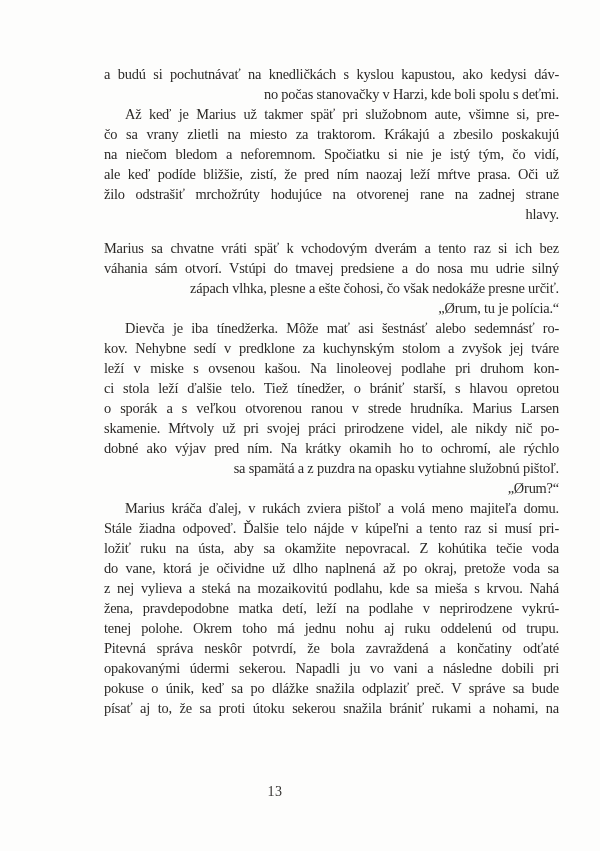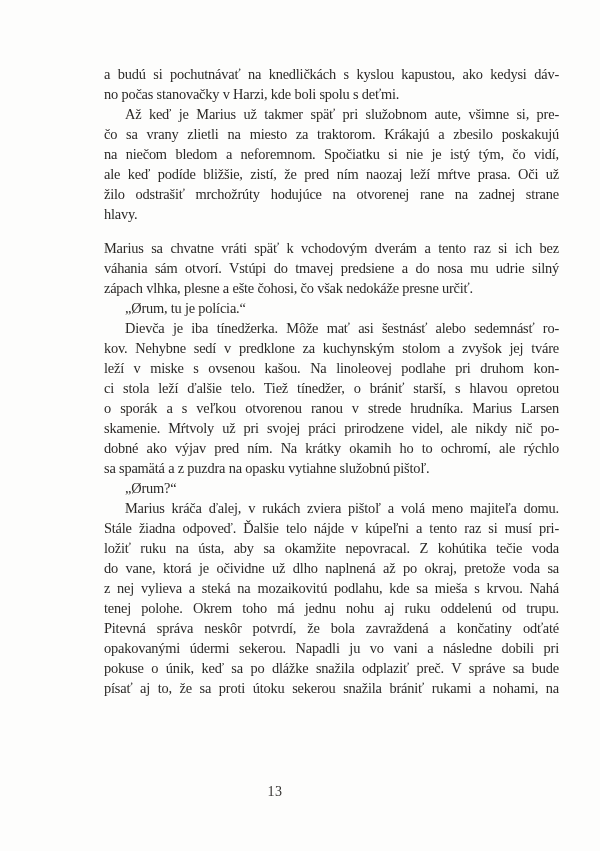--- a/index.html
+++ b/index.html
@@ -31,21 +31,21 @@
     letter-spacing: -0.2px;
   }
   .para { margin: 0; padding: 0; }
   .para.section-break { margin-top: 14px; }
   .line { height: 20px; }
   .line.just {
     text-align: justify;
     text-align-last: justify;
     -moz-text-align-last: justify;
   }
-  .line.left { text-align: left; }
+  .line.left { text-align: right; }
   .line.indent { text-indent: 21px; }
   .page-number {
     position: absolute;
     left: 0;
     top: 784px;
     width: 488px;
     text-align: center;
     font-size: 14px;
     letter-spacing: 0.5px;
     color: #33312f;
@@ -88,20 +88,21 @@
       </div>
       <div class="para">
         <div class="line left indent">„Ørum?“</div>
       </div>
       <div class="para">
         <div class="line just indent">Marius kráča ďalej, v rukách zviera pištoľ a volá meno majiteľa domu.</div>
         <div class="line just">Stále žiadna odpoveď. Ďalšie telo nájde v kúpeľni a tento raz si musí pri-</div>
         <div class="line just">ložiť ruku na ústa, aby sa okamžite nepovracal. Z kohútika tečie voda</div>
         <div class="line just">do vane, ktorá je očividne už dlho naplnená až po okraj, pretože voda sa</div>
         <div class="line just">z nej vylieva a steká na mozaikovitú podlahu, kde sa mieša s krvou. Nahá</div>
+        <div class="line just">žena, pravdepodobne matka detí, leží na podlahe v neprirodzene vykrú-</div>
         <div class="line just">tenej polohe. Okrem toho má jednu nohu aj ruku oddelenú od trupu.</div>
         <div class="line just">Pitevná správa neskôr potvrdí, že bola zavraždená a končatiny odťaté</div>
         <div class="line just">opakovanými údermi sekerou. Napadli ju vo vani a následne dobili pri</div>
         <div class="line just">pokuse o únik, keď sa po dlážke snažila odplaziť preč. V správe sa bude</div>
         <div class="line just">písať aj to, že sa proti útoku sekerou snažila brániť rukami a nohami, na</div>
       </div>
     </div>
   <div class="page-number">13</div>
 </div>
 

